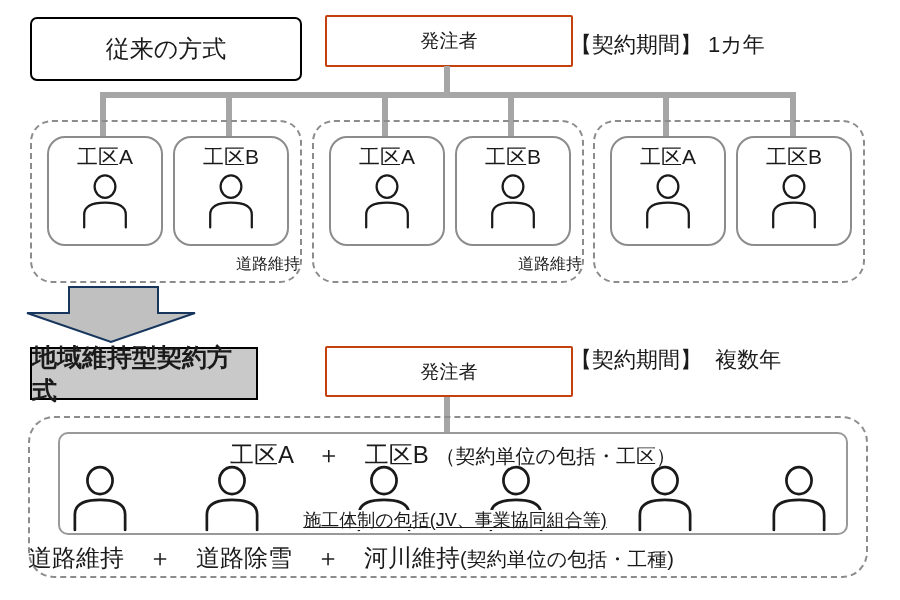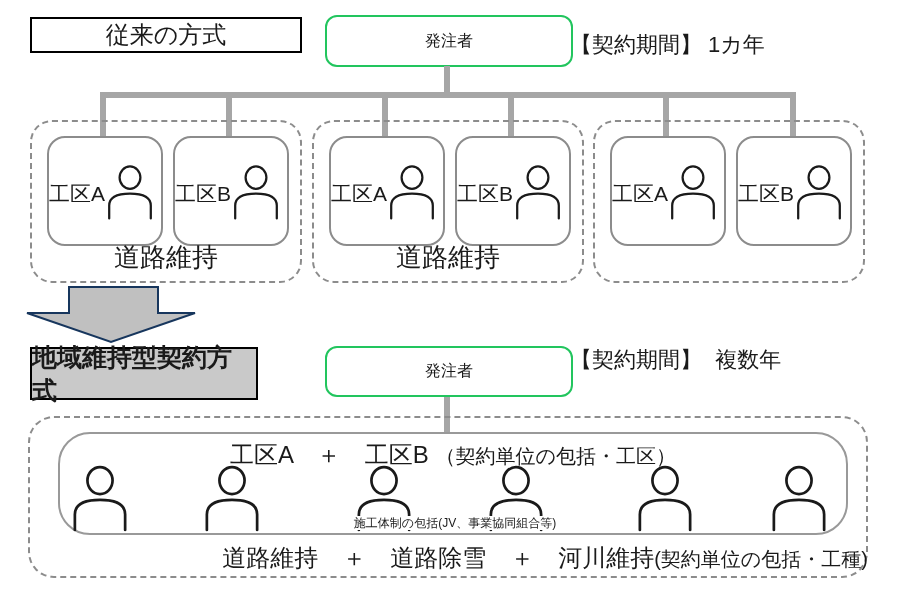--- a/index.html
+++ b/index.html
@@ -7,81 +7,81 @@
     position:relative;width:900px;height:600px;background:#ffffff;
     font-family:"Liberation Sans","DejaVu Sans",sans-serif;color:#1a1a1a;
     overflow:hidden;
   }
   
   .label-box{
     position:absolute;display:flex;align-items:center;justify-content:center;
     background:#fff;box-sizing:border-box;
   }
   .black-box{border:2px solid #000;font-size:24px;}
-  .client-box{border:2px solid #22c55e;border-radius:12px;font-size:16px;}
+  .client-box{border:2px solid #c2410c;border-radius:2px;font-size:19px;}
   .gray-box{border:2px solid #000;background:#c9c9c9;font-weight:bold;font-size:25px;}
   .period{position:absolute;font-size:22px;line-height:1.2;}
   .period .sub{font-size:19px;}
   
   .conn{position:absolute;background:#a6a6a6;}
   
   .group{
     position:absolute;top:120px;width:272px;height:163px;box-sizing:border-box;
     border:2px dashed #8c8c8c;border-radius:22px;
   }
   .unit-card{
     position:absolute;top:14px;width:116px;height:110px;box-sizing:border-box;
     border:2px solid #8c8c8c;border-radius:18px;background:#fff;
-    display:flex;flex-direction:row;align-items:center;
+    display:flex;flex-direction:column;align-items:center;
   }
   .unit-card.u0{left:15px;}
   .unit-card.u1{left:141px;text-align:center;}
   .unit-label{font-size:21px;margin-top:5px;}
   .unit-card svg{margin-top:2px;}
   .group-name{
-    position:absolute;left:0;right:0;bottom:6px;text-align:center;font-size:26px;
+    position:absolute;left:0;right:0;bottom:6px;text-align:right;font-size:16px;
   }
   
   .outer-dashed{
     position:absolute;left:28px;top:416px;width:840px;height:162px;box-sizing:border-box;
     border:2px dashed #8c8c8c;border-radius:26px;
   }
   .inner-solid{
     position:absolute;left:58px;top:432px;width:790px;height:103px;box-sizing:border-box;
-    border:2px solid #999;border-radius:32px;background:#fff;
+    border:2px solid #999;border-radius:10px;background:#fff;
   }
   .zones-line{
     position:absolute;left:0;right:0;top:5px;text-align:center;font-size:24px;white-space:nowrap;
   }
   .zones-line .note{font-size:20px;}
   .b-person{position:absolute;top:30px;}
   .org-note{
-    position:absolute;left:4px;right:0;bottom:1px;text-align:center;font-size:12px;z-index:2;
+    position:absolute;left:4px;right:0;bottom:1px;text-align:center;font-size:18px;z-index:2;text-decoration:underline;
   }
   .org-note span{background:#fff;padding:0 4px;}
   .works-line{
-    position:absolute;left:28px;width:840px;top:542px;text-align:right;
+    position:absolute;left:28px;width:840px;top:542px;text-align:left;
     font-size:24px;white-space:nowrap;
   }
   .works-line .note{font-size:20px;}
   .arrow-wrap{position:absolute;left:25px;top:286px;}
 </style>
 </head>
 <body>
 
 <svg width="0" height="0" style="position:absolute" aria-hidden="true">
   <symbol id="person-shape" viewBox="0 0 60 70">
     <ellipse cx="30" cy="17" rx="13" ry="14" fill="none" stroke="#1a1a1a" stroke-width="2.8"></ellipse>
     <path d="M 4 68 L 4 52 Q 4 37 30 37 Q 56 37 56 52 L 56 68" fill="none" stroke="#1a1a1a" stroke-width="2.8" stroke-linecap="round"></path>
   </symbol>
 </svg>
 
 <div id="stage">
 
-  <div class="label-box black-box" style="left:30px;top:17px;width:272px;height:36px;">
+  <div class="label-box black-box" style="left:30px;top:17px;width:272px;height:64px;border-radius:7px;">
     <span>従来の方式</span>
   </div>
 
   <div class="label-box client-box" style="left:325px;top:15px;width:248px;height:52px;">
     <span>発注者</span>
   </div>
 
   <div class="period" style="left:570px;top:32px;width:320px;">【契約期間】 1カ年</div>
 
   <div class="conn" style="left:444px;top:66px;width:6px;height:29px;"></div>

